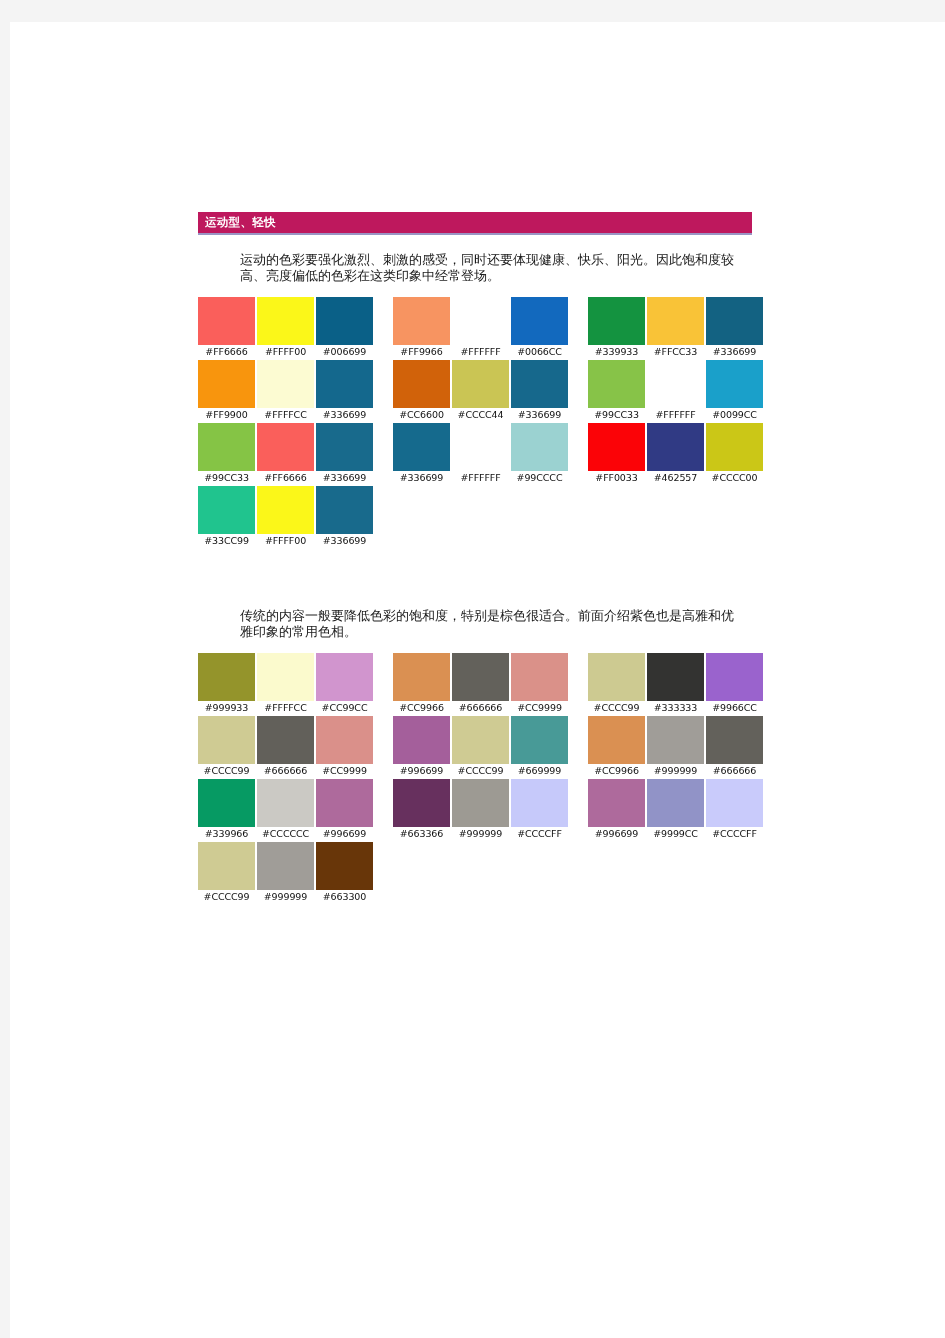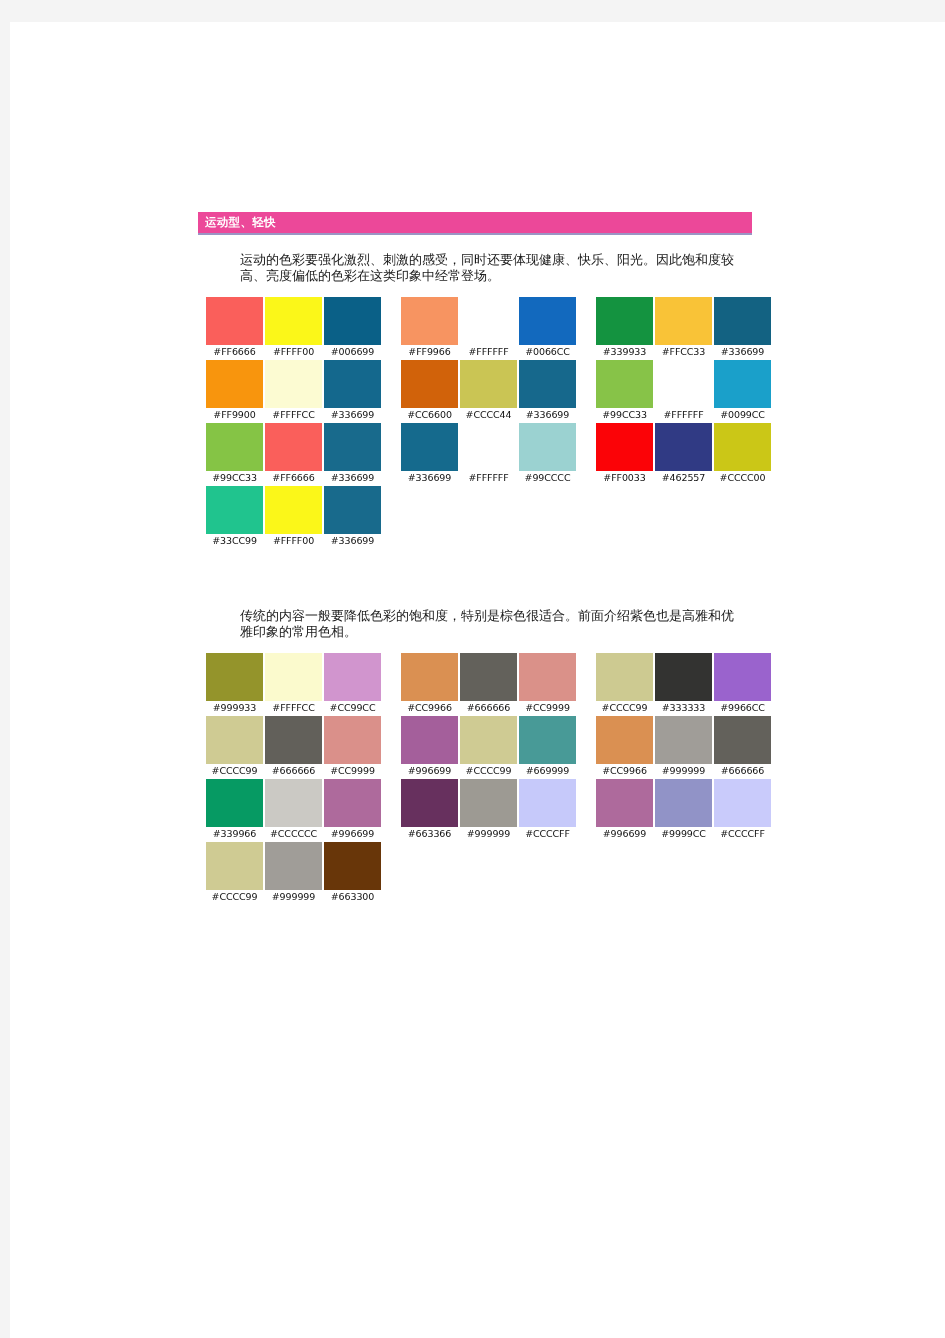--- a/index.html
+++ b/index.html
@@ -24,21 +24,21 @@
   .content {
     position: absolute;
     left: 188px;
     top: 190px;
     width: 565px;
   }
 
   
   .section-header {
     width: 554px;
-    background: #ec4899;
+    background: #be185d;
     border-bottom: 2px solid #9a95c4;
     padding: 3px 0 4px 0;
     box-sizing: border-box;
   }
   .section-header-title {
     color: #ffffff;
     font-size: 11.5px;
     font-weight: bold;
     line-height: 14px;
     padding-left: 7px;
@@ -50,21 +50,21 @@
     margin: 17px 0 0 42px;
     width: 500px;
     font-size: 13px;
     line-height: 16px;
     color: #1a1a1a;
   }
 
   
   .palette {
     margin-top: 13px;
-    margin-left: 8px;
+    margin-left: 0px;
   }
   .palette-row {
     display: flex;
     align-items: flex-start;
     margin-bottom: 2px;
   }
   .swatch-group {
     display: flex;
     margin-right: 20px;
   }

